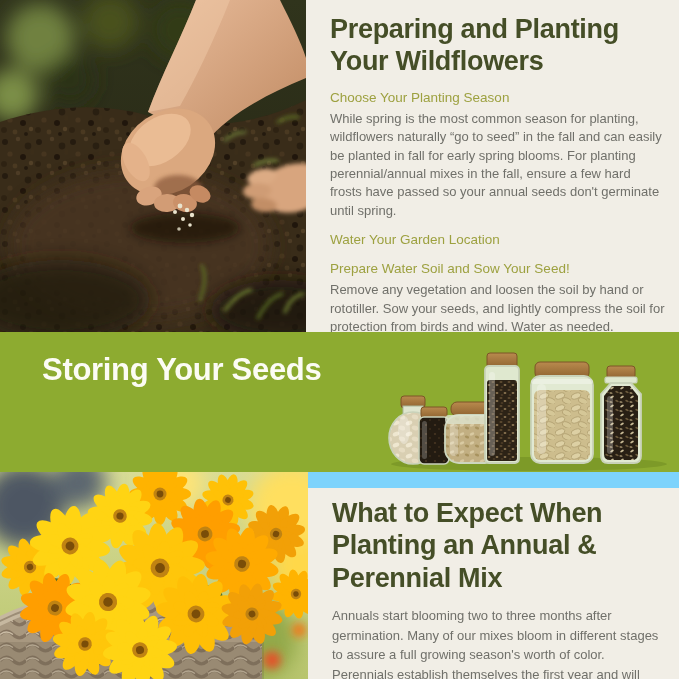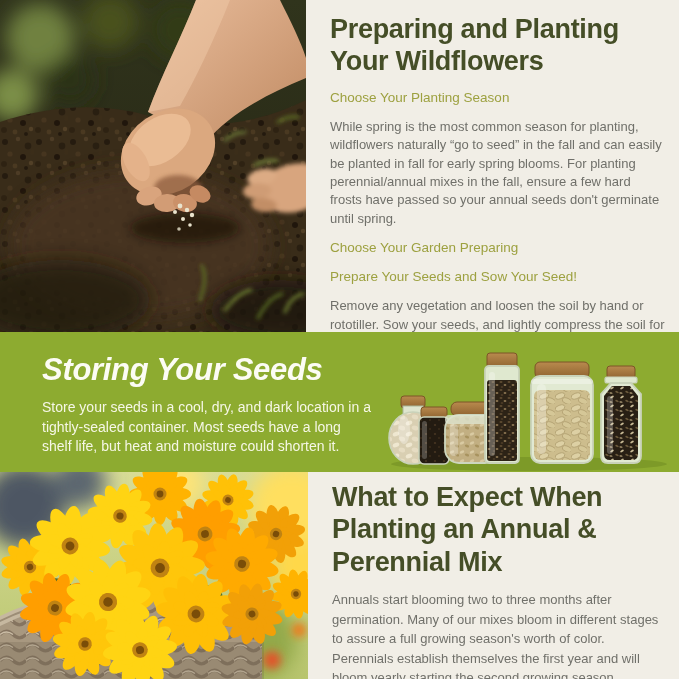--- a/index.html
+++ b/index.html
@@ -10,37 +10,37 @@
   }
   .row { display:flex; }
   .row.top { height:332px; }
   .row.bottom { height:207px; }
   .photo { flex:0 0 auto; overflow:hidden; position:relative; }
   .photo-top { width:306px; height:332px; }
   .photo-bottom { width:308px; height:207px; }
   .photo svg { display:block; }
   .panel { flex:1 1 auto; background:#f1eee6; }
   .panel-top { padding:13px 13px 0 24px; }
-  .panel-bottom { padding:9px 13px 6px 24px; }
+  .panel-bottom { padding:9px 13px 6px 24px;margin-top:16px; }
   h1.big {
     font-size:27px; line-height:1.2; font-weight:700; letter-spacing:-0.3px;
     color:#454e27; max-width:336px;
   }
   .sub-title {
     font-size:13.5px; font-weight:400; color:#9da140; margin-top:12px; line-height:1.25;
   }
   .sub-body {
-    font-size:13px; color:#70706a; line-height:1.42; margin-top:11px; max-width:336px;
+    font-size:13px; color:#70706a; line-height:1.42; margin-top:3px; max-width:336px;
   }
   .band {
     height:140px; background:#8dab30; position:relative; overflow:hidden;
   }
   .band-text { position:absolute; left:42px; top:21px; width:330px; }
   .band-text h2 {
-    font-size:31px; font-weight:700; color:#fcfcf4; letter-spacing:-0.3px; line-height:1.1;font-style:italic;
+    font-size:31px; font-weight:700; color:#fcfcf4; letter-spacing:-0.3px; line-height:1.1;
   }
   .band-text p {
     margin-top:11px; font-size:14px; color:#f6f7e6; line-height:1.4; font-weight:400;
   }
   .jars { position:absolute; right:0; top:0; width:300px; height:140px; }
   .expect-body {
     font-size:13px; color:#70706a; line-height:1.5; margin-top:12px; max-width:336px;
   }
 </style>
 </head>
@@ -138,34 +138,33 @@
 
     <div class="panel panel-top">
       <h1 class="big">Preparing and Planting Your Wildflowers</h1>
 
       <div>
         <div class="sub-title">Choose Your Planting Season</div>
         <p class="sub-body">While spring is the most common season for planting, wildflowers naturally “go to seed” in the fall and can easily be planted in fall for early spring blooms. For planting perennial/annual mixes in the fall, ensure a few hard frosts have passed so your annual seeds don't germinate until spring.</p>
       </div>
 
       <div>
-        <div class="sub-title">Choose Your Garden Preparing</div>
+        <div class="sub-title">Water Your Garden Location</div>
       </div>
 
       <div>
-        <div class="sub-title">Prepare Your Seeds and Sow Your Seed!</div>
+        <div class="sub-title">Prepare Water Soil and Sow Your Seed!</div>
         <p class="sub-body">Remove any vegetation and loosen the soil by hand or rototiller. Sow your seeds, and lightly compress the soil for protection from birds and wind. Water as needed.</p>
       </div>
     </div>
   </section>
 
   <section class="band">
     <div class="band-text">
       <h2>Storing Your Seeds</h2>
-      <p>Store your seeds in a cool, dry, and dark location in a tightly-sealed container. Most seeds have a long shelf life, but heat and moisture could shorten it.</p>
     </div>
 
     <div class="jars">
       <svg width="300" height="140" viewBox="0 0 300 140">
         <defs>
           <pattern id="pBeans" width="13" height="11" patternUnits="userSpaceOnUse">
             <rect width="13" height="11" fill="#d9cfb2"></rect>
             <ellipse cx="4" cy="3" rx="3.4" ry="2.2" fill="#efe7d0" transform="rotate(-20 4 3)"></ellipse>
             <ellipse cx="10" cy="8" rx="3.4" ry="2.2" fill="#e6dcc2" transform="rotate(15 10 8)"></ellipse>
           </pattern>

